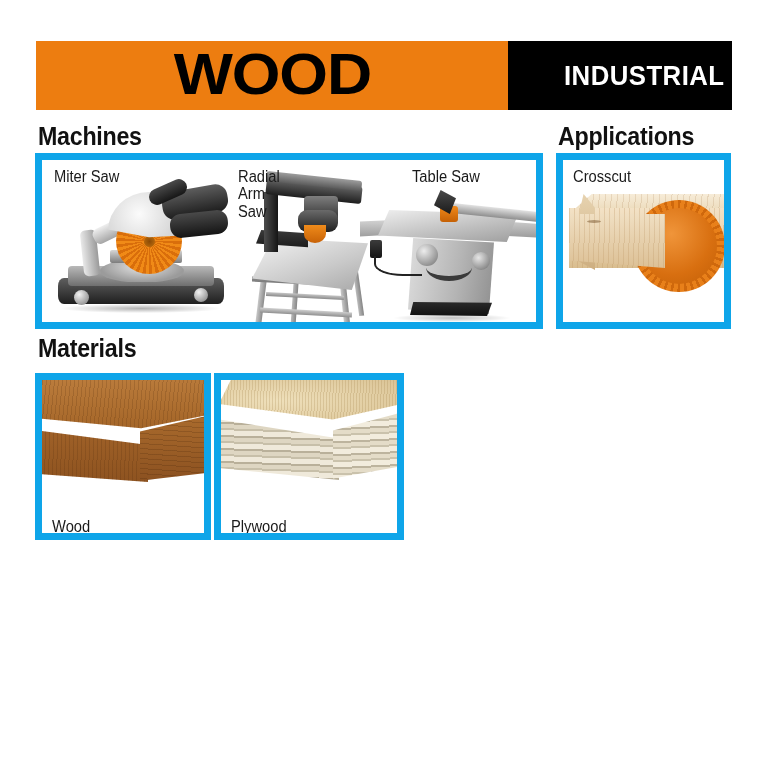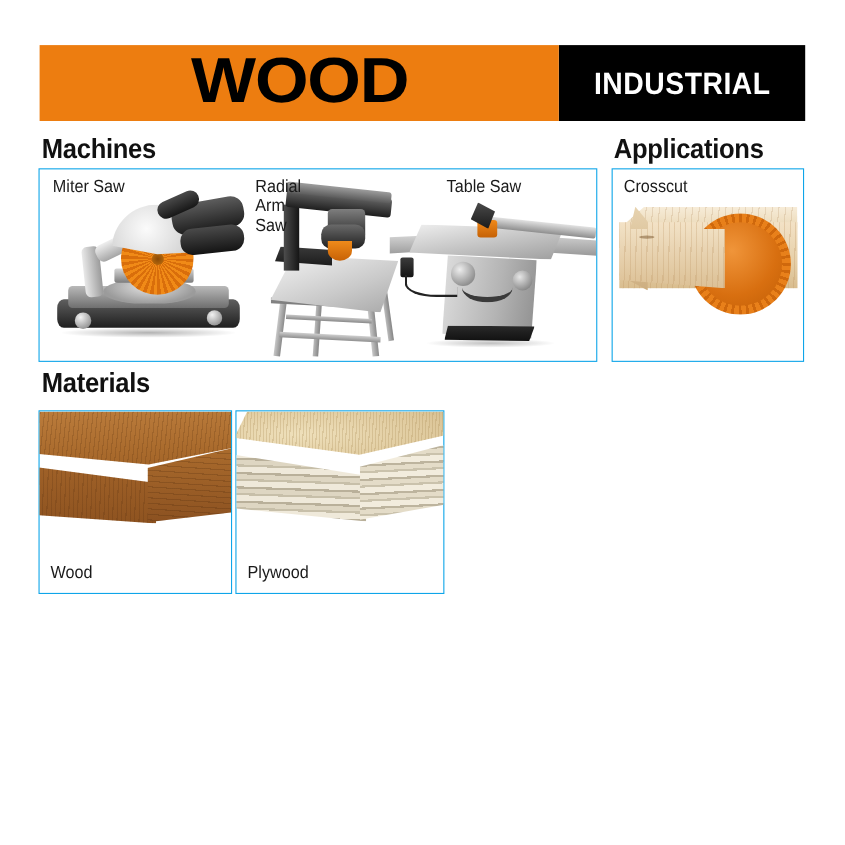--- a/index.html
+++ b/index.html
@@ -23,21 +23,21 @@
     font-family:"Liberation Sans Narrow","Liberation Sans",sans-serif;
     font-weight:bold;font-size:58px;color:#000000;
     letter-spacing:-1px;
     transform:scaleX(1.08);
     line-height:1;
     padding-bottom:3px;
     white-space:nowrap;
   }
   .header-ind{
     flex:1 1 auto;background:#000000;
-    display:flex;align-items:center;justify-content:center;
+    display:flex;align-items:center;justify-content:flex-end;
   }
   .header-ind-text{
     font-family:"Liberation Sans Narrow","Liberation Sans",sans-serif;
     font-weight:bold;font-size:28px;color:#ffffff;
     letter-spacing:0.5px;
     transform:scaleX(.92);
     white-space:nowrap;
   }
 
   
@@ -49,21 +49,21 @@
     transform:scaleX(.93);transform-origin:left center;
     white-space:nowrap;
   }
   #h-machines{left:38px;top:122px;}
   #h-applications{left:558px;top:122px;}
   #h-materials{left:38px;top:334px;}
 
   
   .panel{
     position:absolute;background:#ffffff;
-    border:1px solid #0ea5e9;
+    border:7px solid #0ea5e9;
     box-sizing:border-box;
     overflow:hidden;
   }
   #panel-machines{left:35px;top:153px;width:508px;height:176px;}
   #panel-applications{left:556px;top:153px;width:175px;height:176px;}
   #panel-wood{left:35px;top:373px;width:176px;height:167px;}
   #panel-plywood{left:214px;top:373px;width:190px;height:167px;}
 
   .cap{
     position:absolute;

